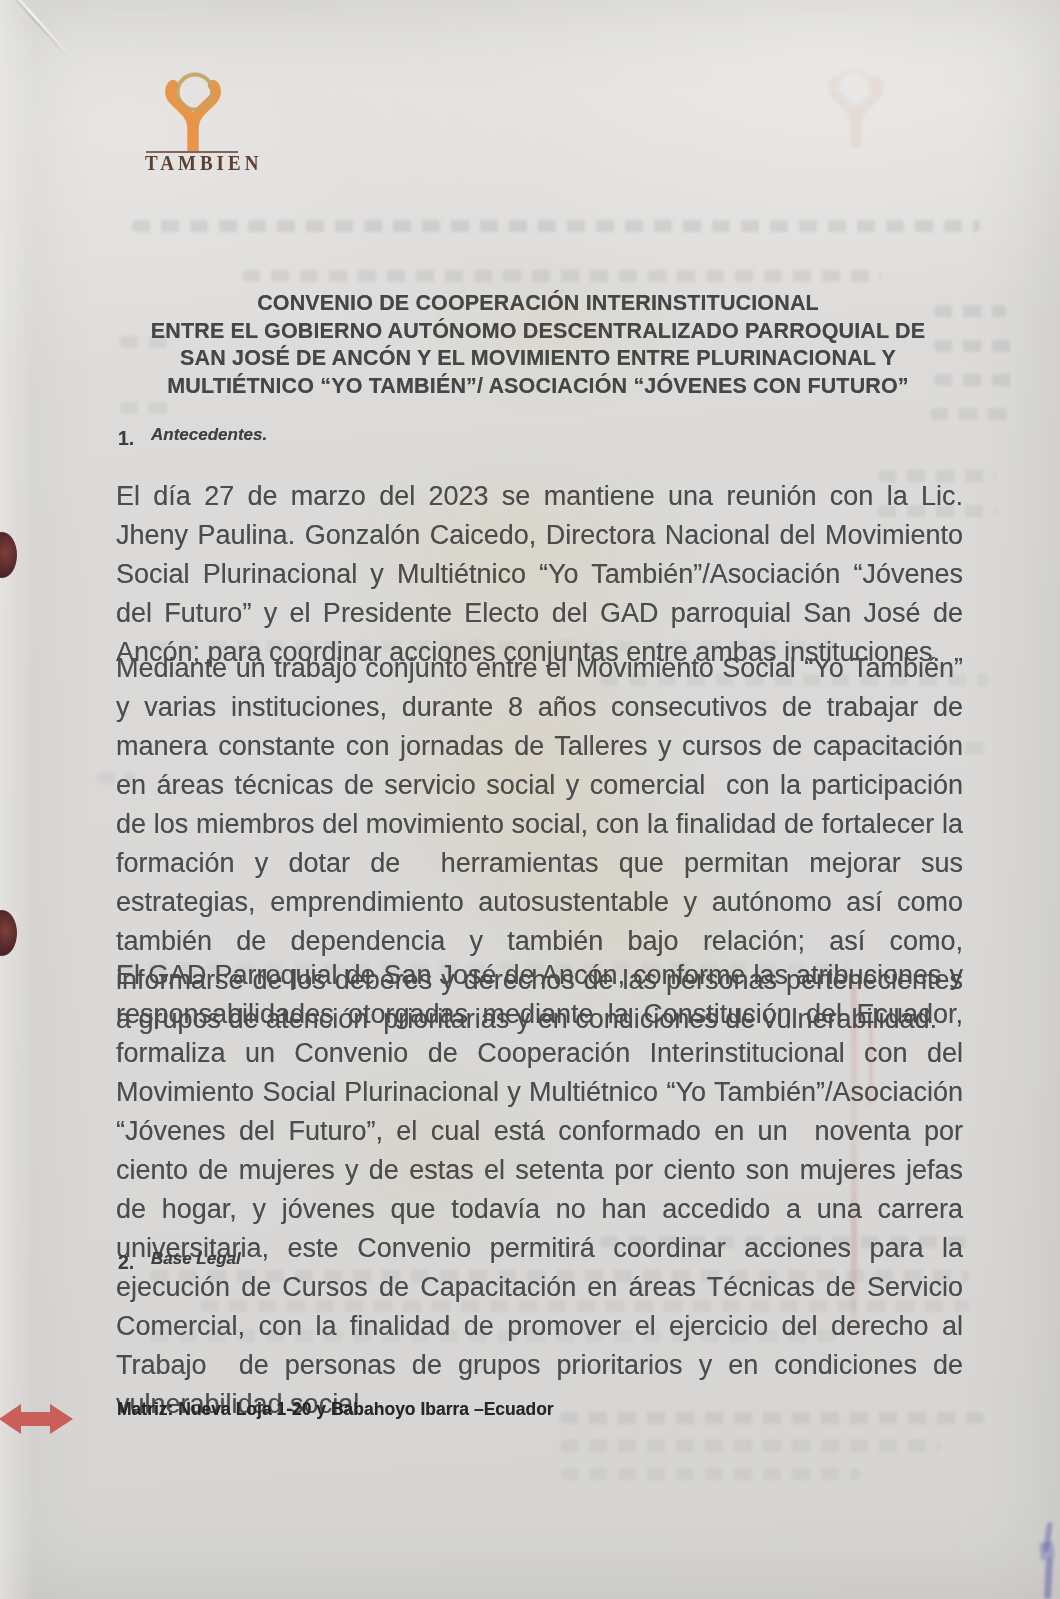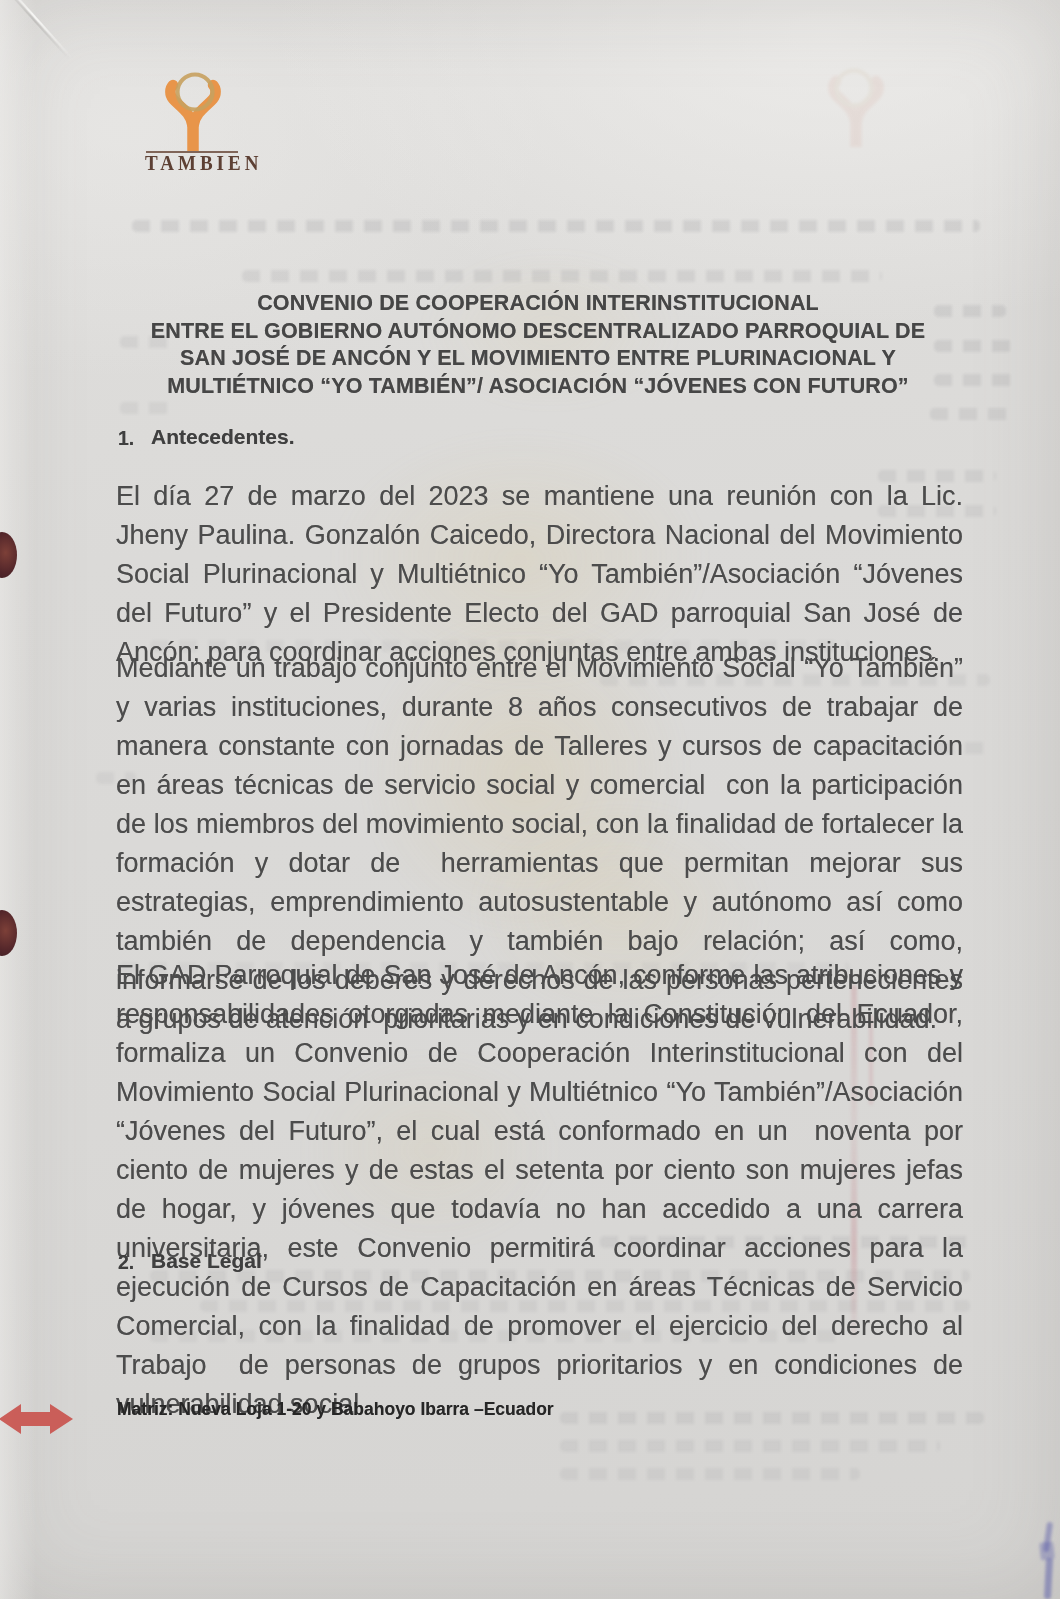--- a/index.html
+++ b/index.html
@@ -32,21 +32,21 @@
     color:#5d4034;font-weight:bold;transform:scaleY(1.05);}
   .logo-ghost{position:absolute;left:806px;top:66px;opacity:.08;filter:blur(1.6px);transform:scaleX(-1);}
 
   
   .title{position:absolute;left:112px;top:290px;width:852px;text-align:center;
     font-weight:bold;font-size:21.5px;line-height:27.6px;color:#464646;
     letter-spacing:.15px;text-shadow:0 0 .6px rgba(70,70,70,.6);}
   .sec{position:absolute;left:118px;display:flex;font-weight:bold;color:#3f3f3f;
     text-shadow:0 0 .5px rgba(63,63,63,.55);}
   .sec .num{font-size:19.5px;width:33px;padding-top:2px;}
-  .sec .head{font-size:21px;}
+  .sec .head{font-size:17px;font-style:italic;}
   .para{position:absolute;left:116px;width:847px;font-size:27px;line-height:39px;
     color:#4c4c4c;text-align:justify;white-space:pre-wrap;
     text-shadow:0 0 .55px rgba(76,76,76,.55);}
   .subhead{position:absolute;left:118px;font-weight:bold;font-size:21px;color:#3f3f3f;
     text-shadow:0 0 .5px rgba(63,63,63,.55);}
 
   .footer{position:absolute;left:117px;top:1396px;font-weight:bold;font-size:17.5px;
     line-height:26px;color:#262626;text-shadow:0 0 .4px rgba(38,38,38,.5);}
   .footer .fline{white-space:pre;}
   .footer a{color:var(--link-blue,#2f62ae);text-decoration:underline;text-underline-offset:3px;

